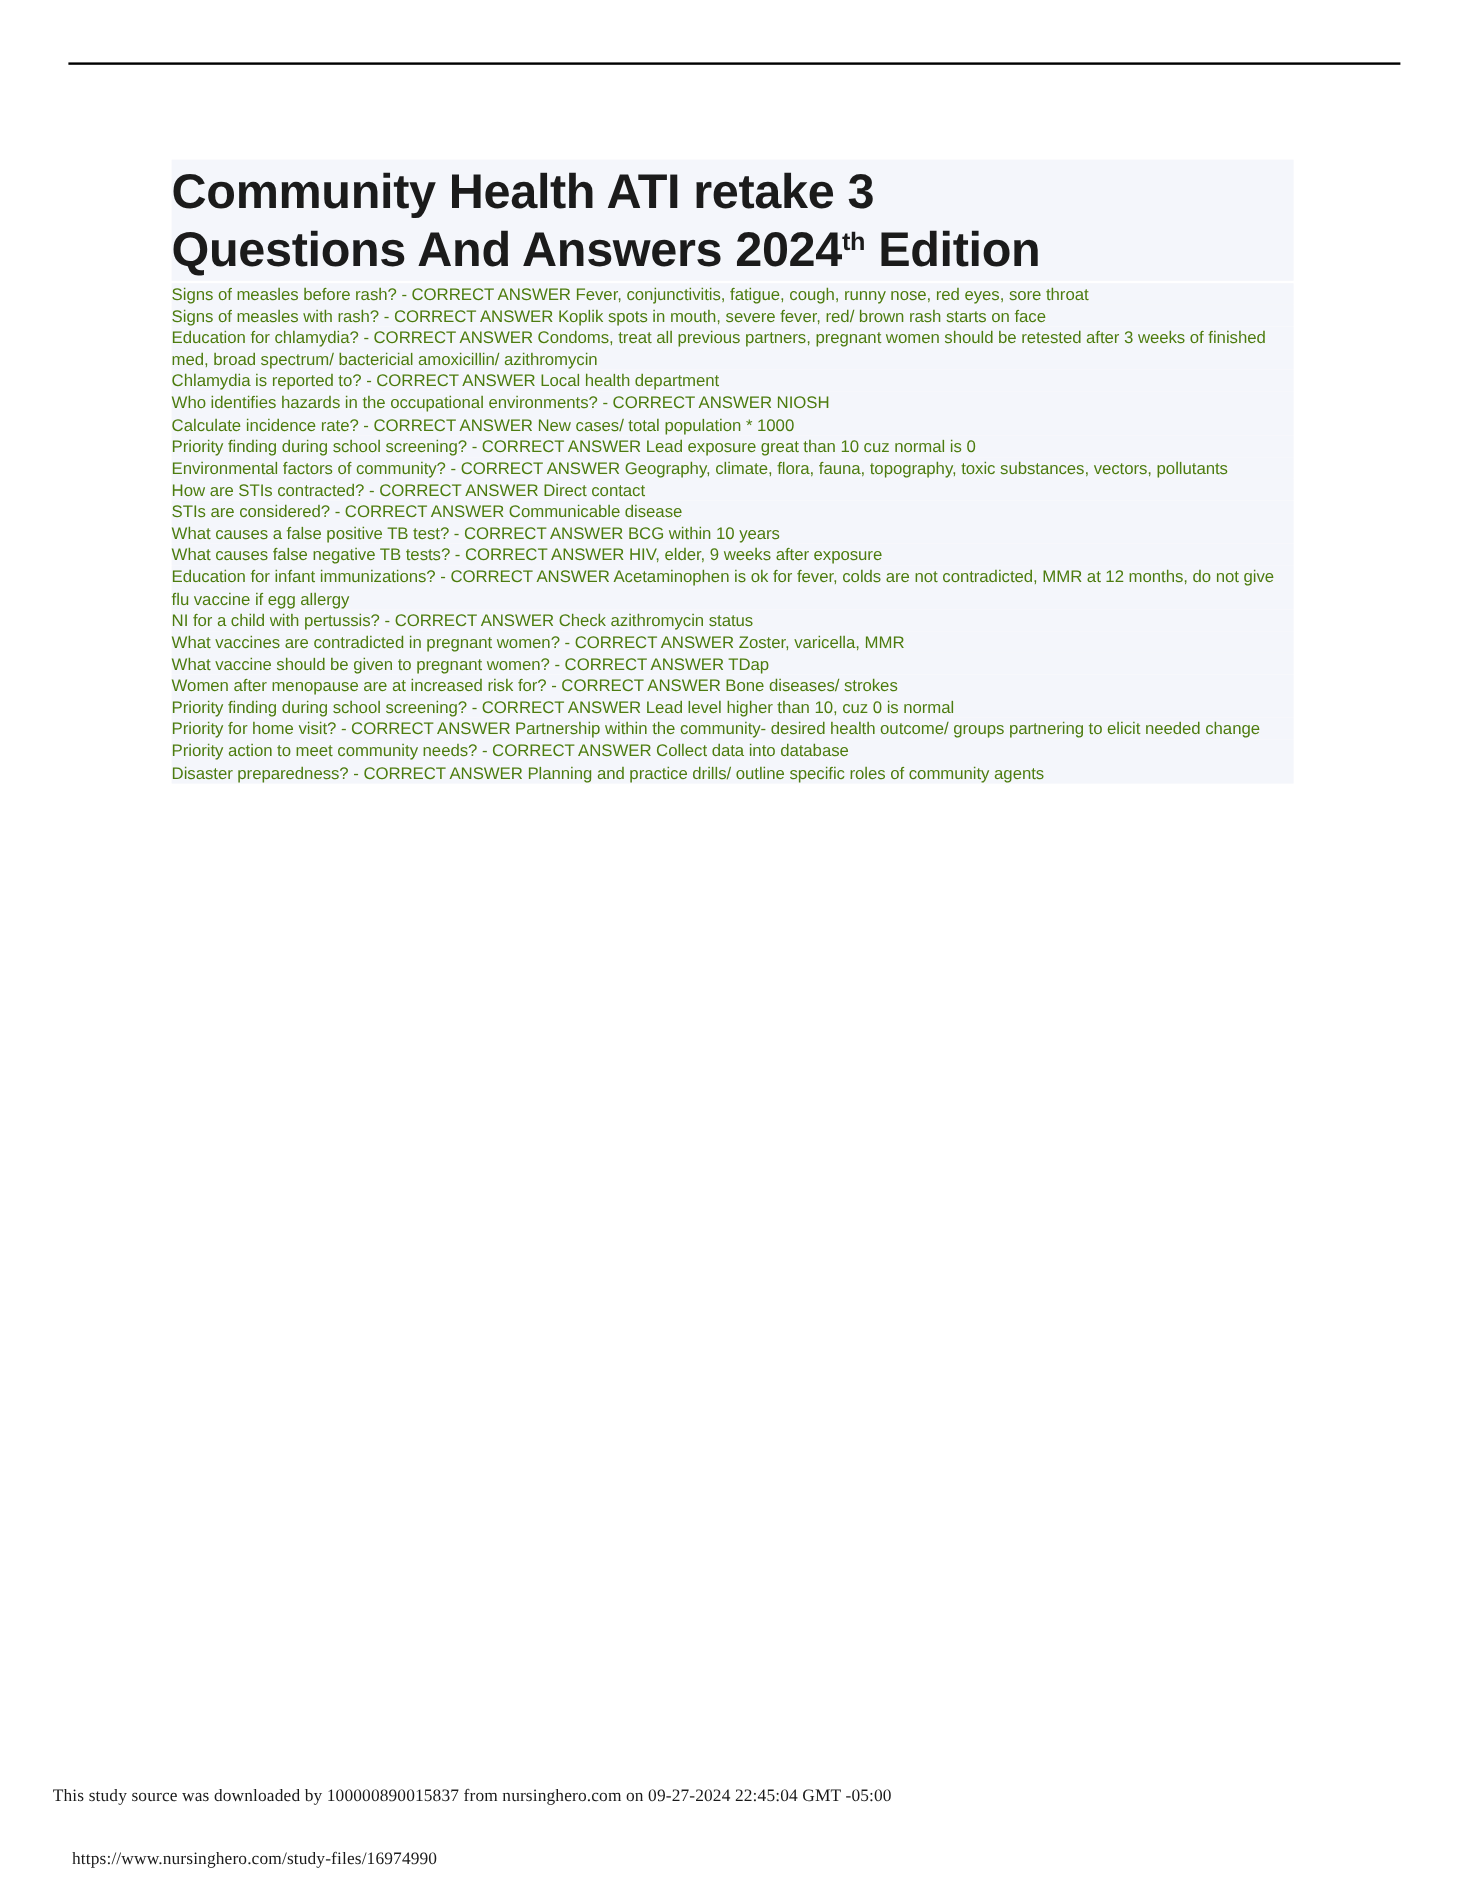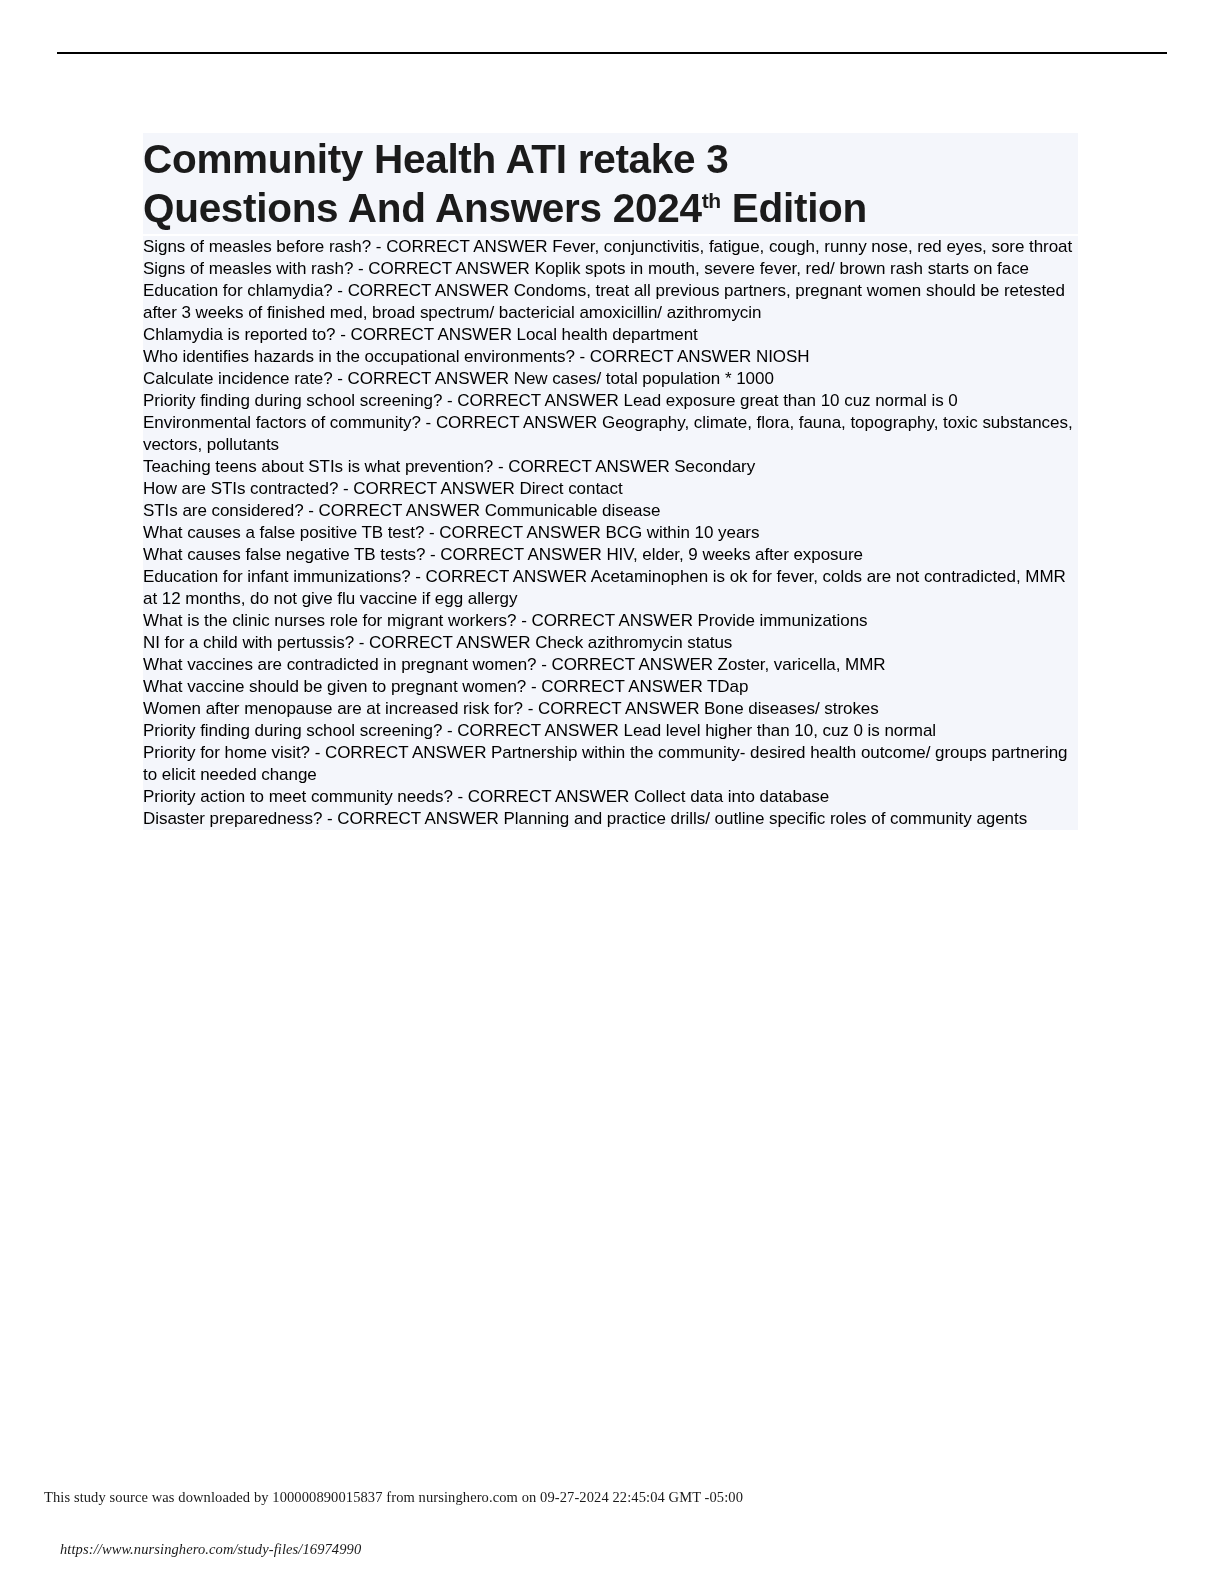--- a/index.html
+++ b/index.html
@@ -51,23 +51,23 @@
     vertical-align: super;
     line-height: 0;
     margin-top: 40px;
   }
   .qa-list {
     margin: 0;
     padding: 0;
     list-style: none;
   }
   .qa-item {
-    font-size: 17px;
+    font-size: 14px;
     line-height: 1.295;
-    color: #000000;
+    color: #4d7c0f;
     margin: 0;
     background: #f4f6fb;
     box-decoration-break: clone;
     -webkit-box-decoration-break: clone;
     letter-spacing: -0.05px;
   }
   .footer-note {
     position: absolute;
     left: 44px;
     top: 1489px;
@@ -78,21 +78,20 @@
   }
   .footer-link {
     position: absolute;
     left: 60px;
     top: 1541px;
     font-family: "Liberation Serif", serif;
     font-size: 14.5px;
     color: #1a1a1a;
     letter-spacing: 0.1px;
     text-decoration: none;
-    font-style: italic;
   }
 </style>
 </head>
 <body>
 
 <div class="page">
 
   <div class="top-rule"></div>
 
   <div class="content">
@@ -101,27 +100,25 @@
 
     <div class="qa-list">
       <p class="qa-item">Signs of measles before rash? - CORRECT ANSWER Fever, conjunctivitis, fatigue, cough, runny nose, red eyes, sore throat</p>
       <p class="qa-item">Signs of measles with rash? - CORRECT ANSWER Koplik spots in mouth, severe fever, red/ brown rash starts on face</p>
       <p class="qa-item">Education for chlamydia? - CORRECT ANSWER Condoms, treat all previous partners, pregnant women should be retested after 3 weeks of finished med, broad spectrum/ bactericial amoxicillin/ azithromycin</p>
       <p class="qa-item">Chlamydia is reported to? - CORRECT ANSWER Local health department</p>
       <p class="qa-item">Who identifies hazards in the occupational environments? - CORRECT ANSWER NIOSH</p>
       <p class="qa-item">Calculate incidence rate? - CORRECT ANSWER New cases/ total population * 1000</p>
       <p class="qa-item">Priority finding during school screening? - CORRECT ANSWER Lead exposure great than 10 cuz normal is 0</p>
       <p class="qa-item">Environmental factors of community? - CORRECT ANSWER Geography, climate, flora, fauna, topography, toxic substances, vectors, pollutants</p>
-      <p class="qa-item">Teaching teens about STIs is what prevention? - CORRECT ANSWER Secondary</p>
       <p class="qa-item">How are STIs contracted? - CORRECT ANSWER Direct contact</p>
       <p class="qa-item">STIs are considered? - CORRECT ANSWER Communicable disease</p>
       <p class="qa-item">What causes a false positive TB test? - CORRECT ANSWER BCG within 10 years</p>
       <p class="qa-item">What causes false negative TB tests? - CORRECT ANSWER HIV, elder, 9 weeks after exposure</p>
       <p class="qa-item">Education for infant immunizations? - CORRECT ANSWER Acetaminophen is ok for fever, colds are not contradicted, MMR at 12 months, do not give flu vaccine if egg allergy</p>
-      <p class="qa-item">What is the clinic nurses role for migrant workers? - CORRECT ANSWER Provide immunizations</p>
       <p class="qa-item">NI for a child with pertussis? - CORRECT ANSWER Check azithromycin status</p>
       <p class="qa-item">What vaccines are contradicted in pregnant women? - CORRECT ANSWER Zoster, varicella, MMR</p>
       <p class="qa-item">What vaccine should be given to pregnant women? - CORRECT ANSWER TDap</p>
       <p class="qa-item">Women after menopause are at increased risk for? - CORRECT ANSWER Bone diseases/ strokes</p>
       <p class="qa-item">Priority finding during school screening? - CORRECT ANSWER Lead level higher than 10, cuz 0 is normal</p>
       <p class="qa-item">Priority for home visit? - CORRECT ANSWER Partnership within the community- desired health outcome/ groups partnering to elicit needed change</p>
       <p class="qa-item">Priority action to meet community needs? - CORRECT ANSWER Collect data into database</p>
       <p class="qa-item">Disaster preparedness? - CORRECT ANSWER Planning and practice drills/ outline specific roles of community agents</p>
     </div>
 

